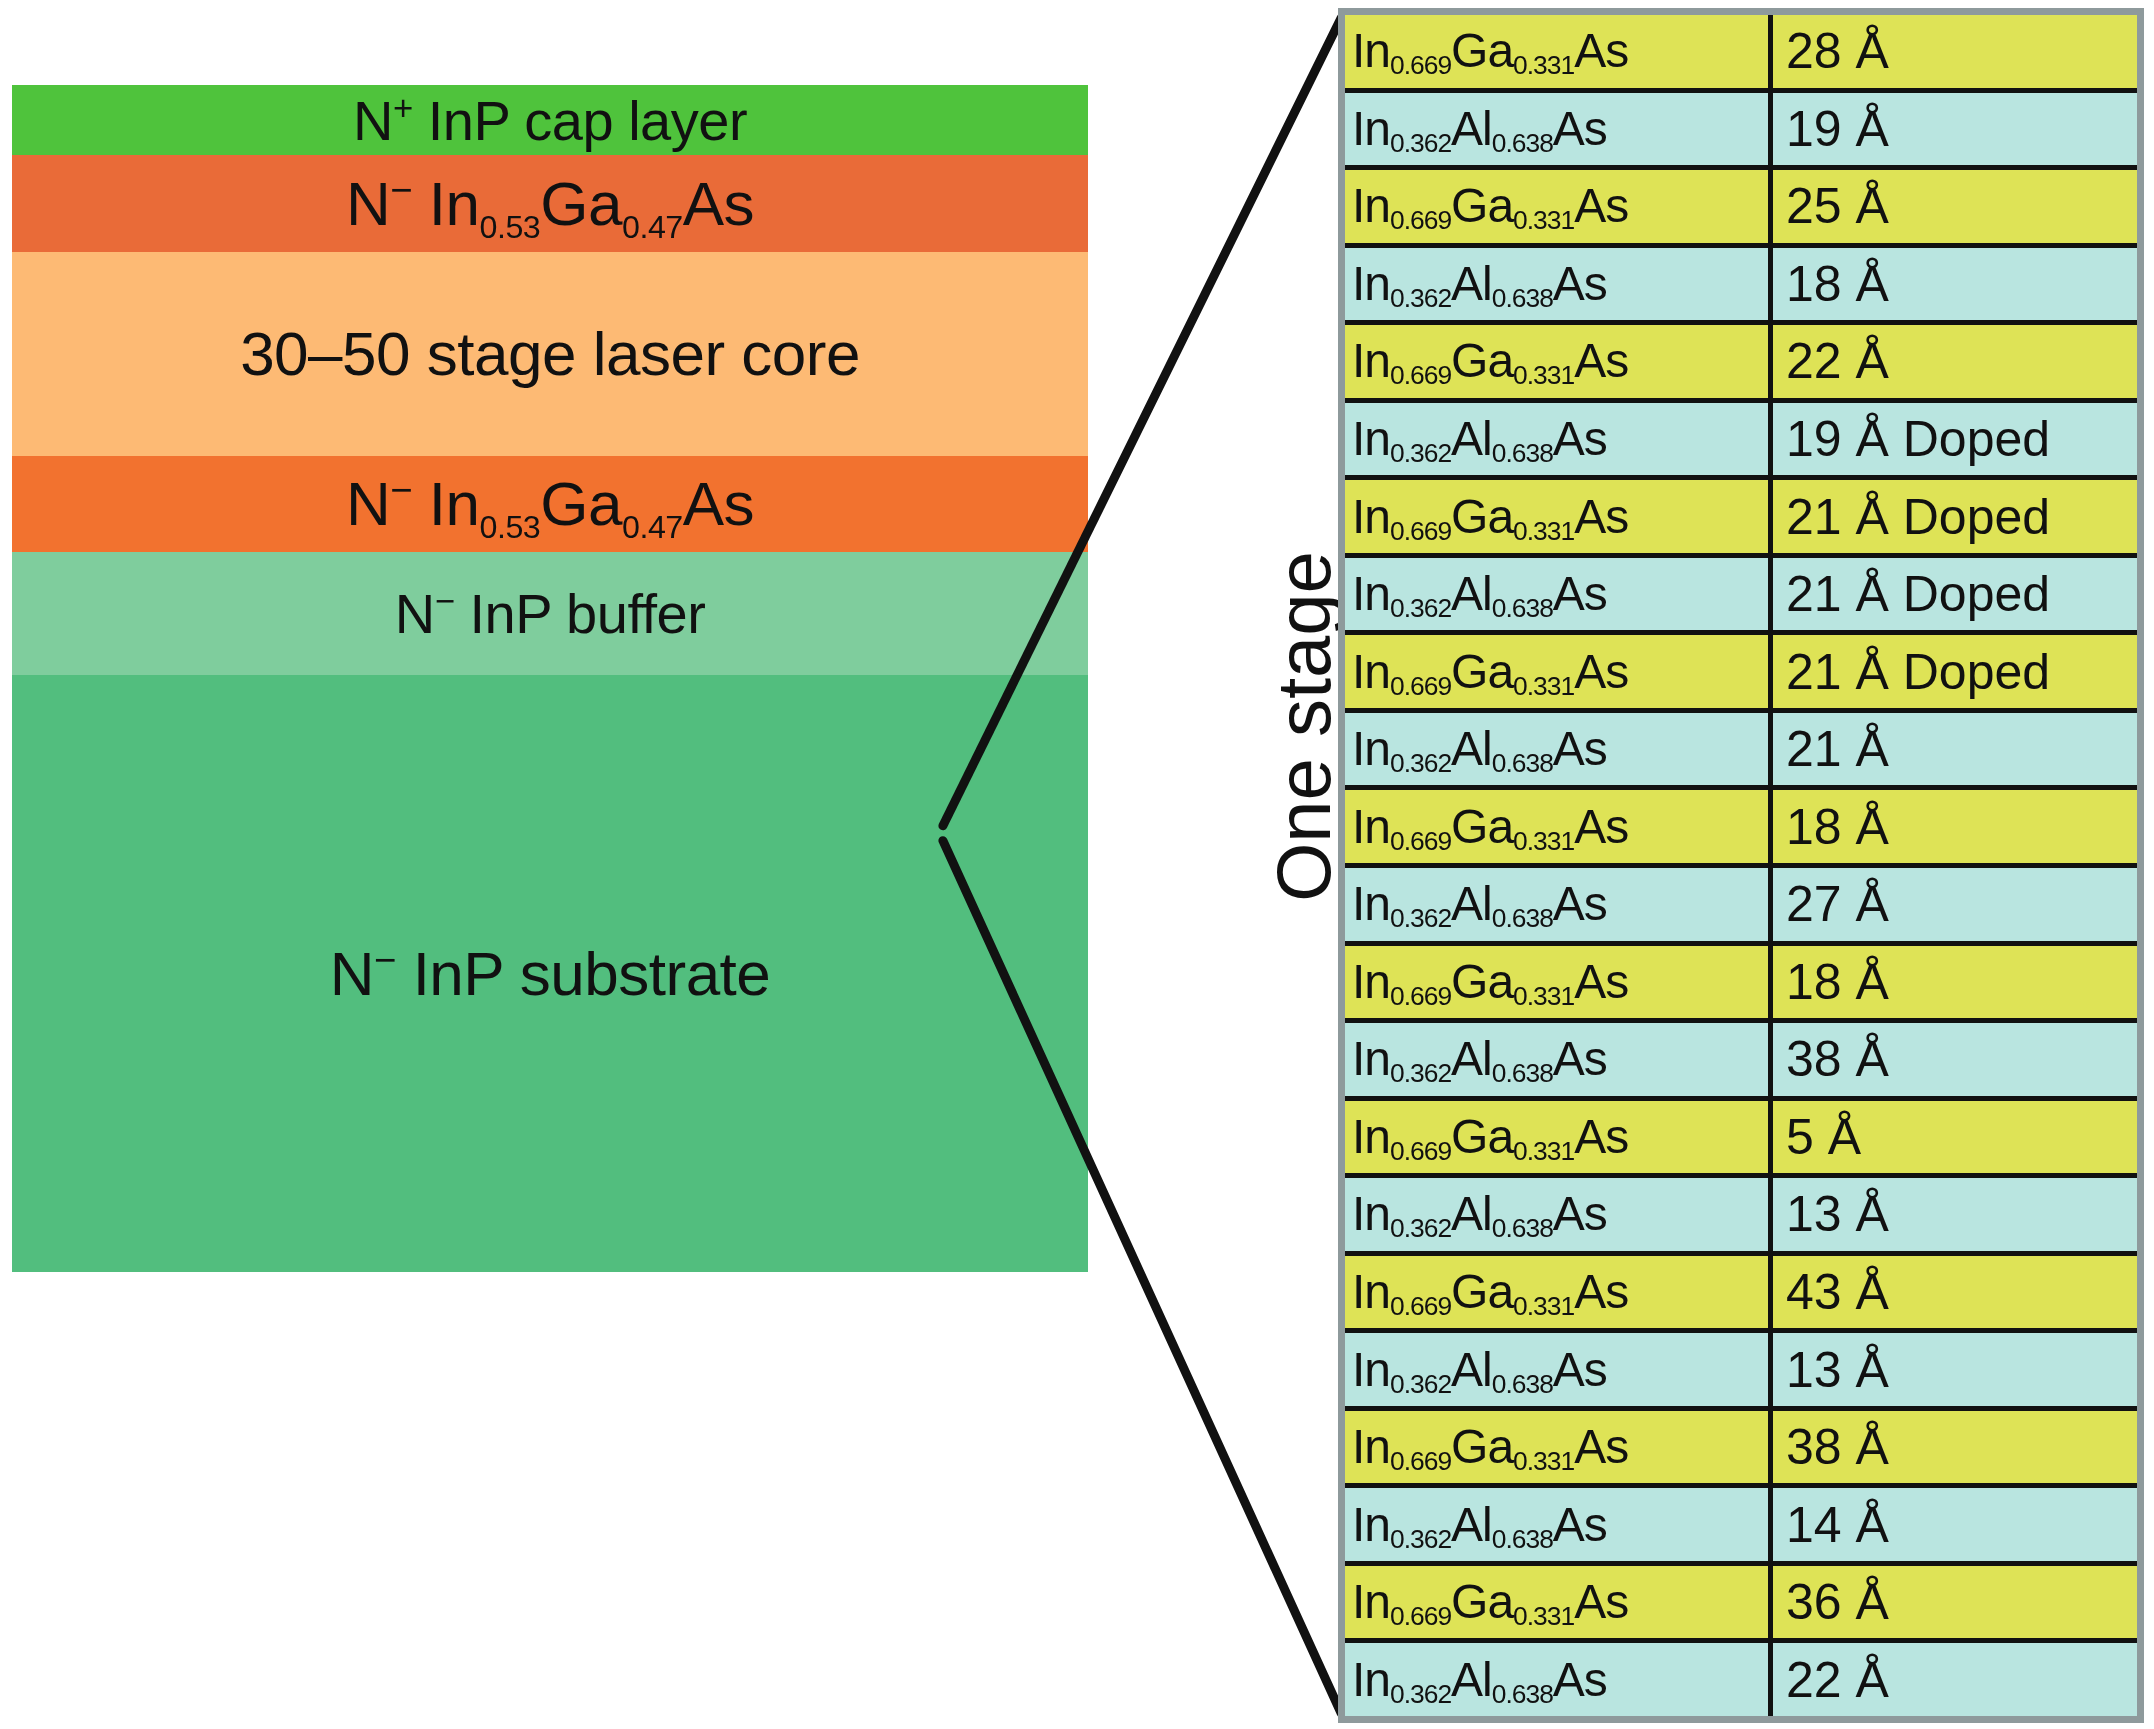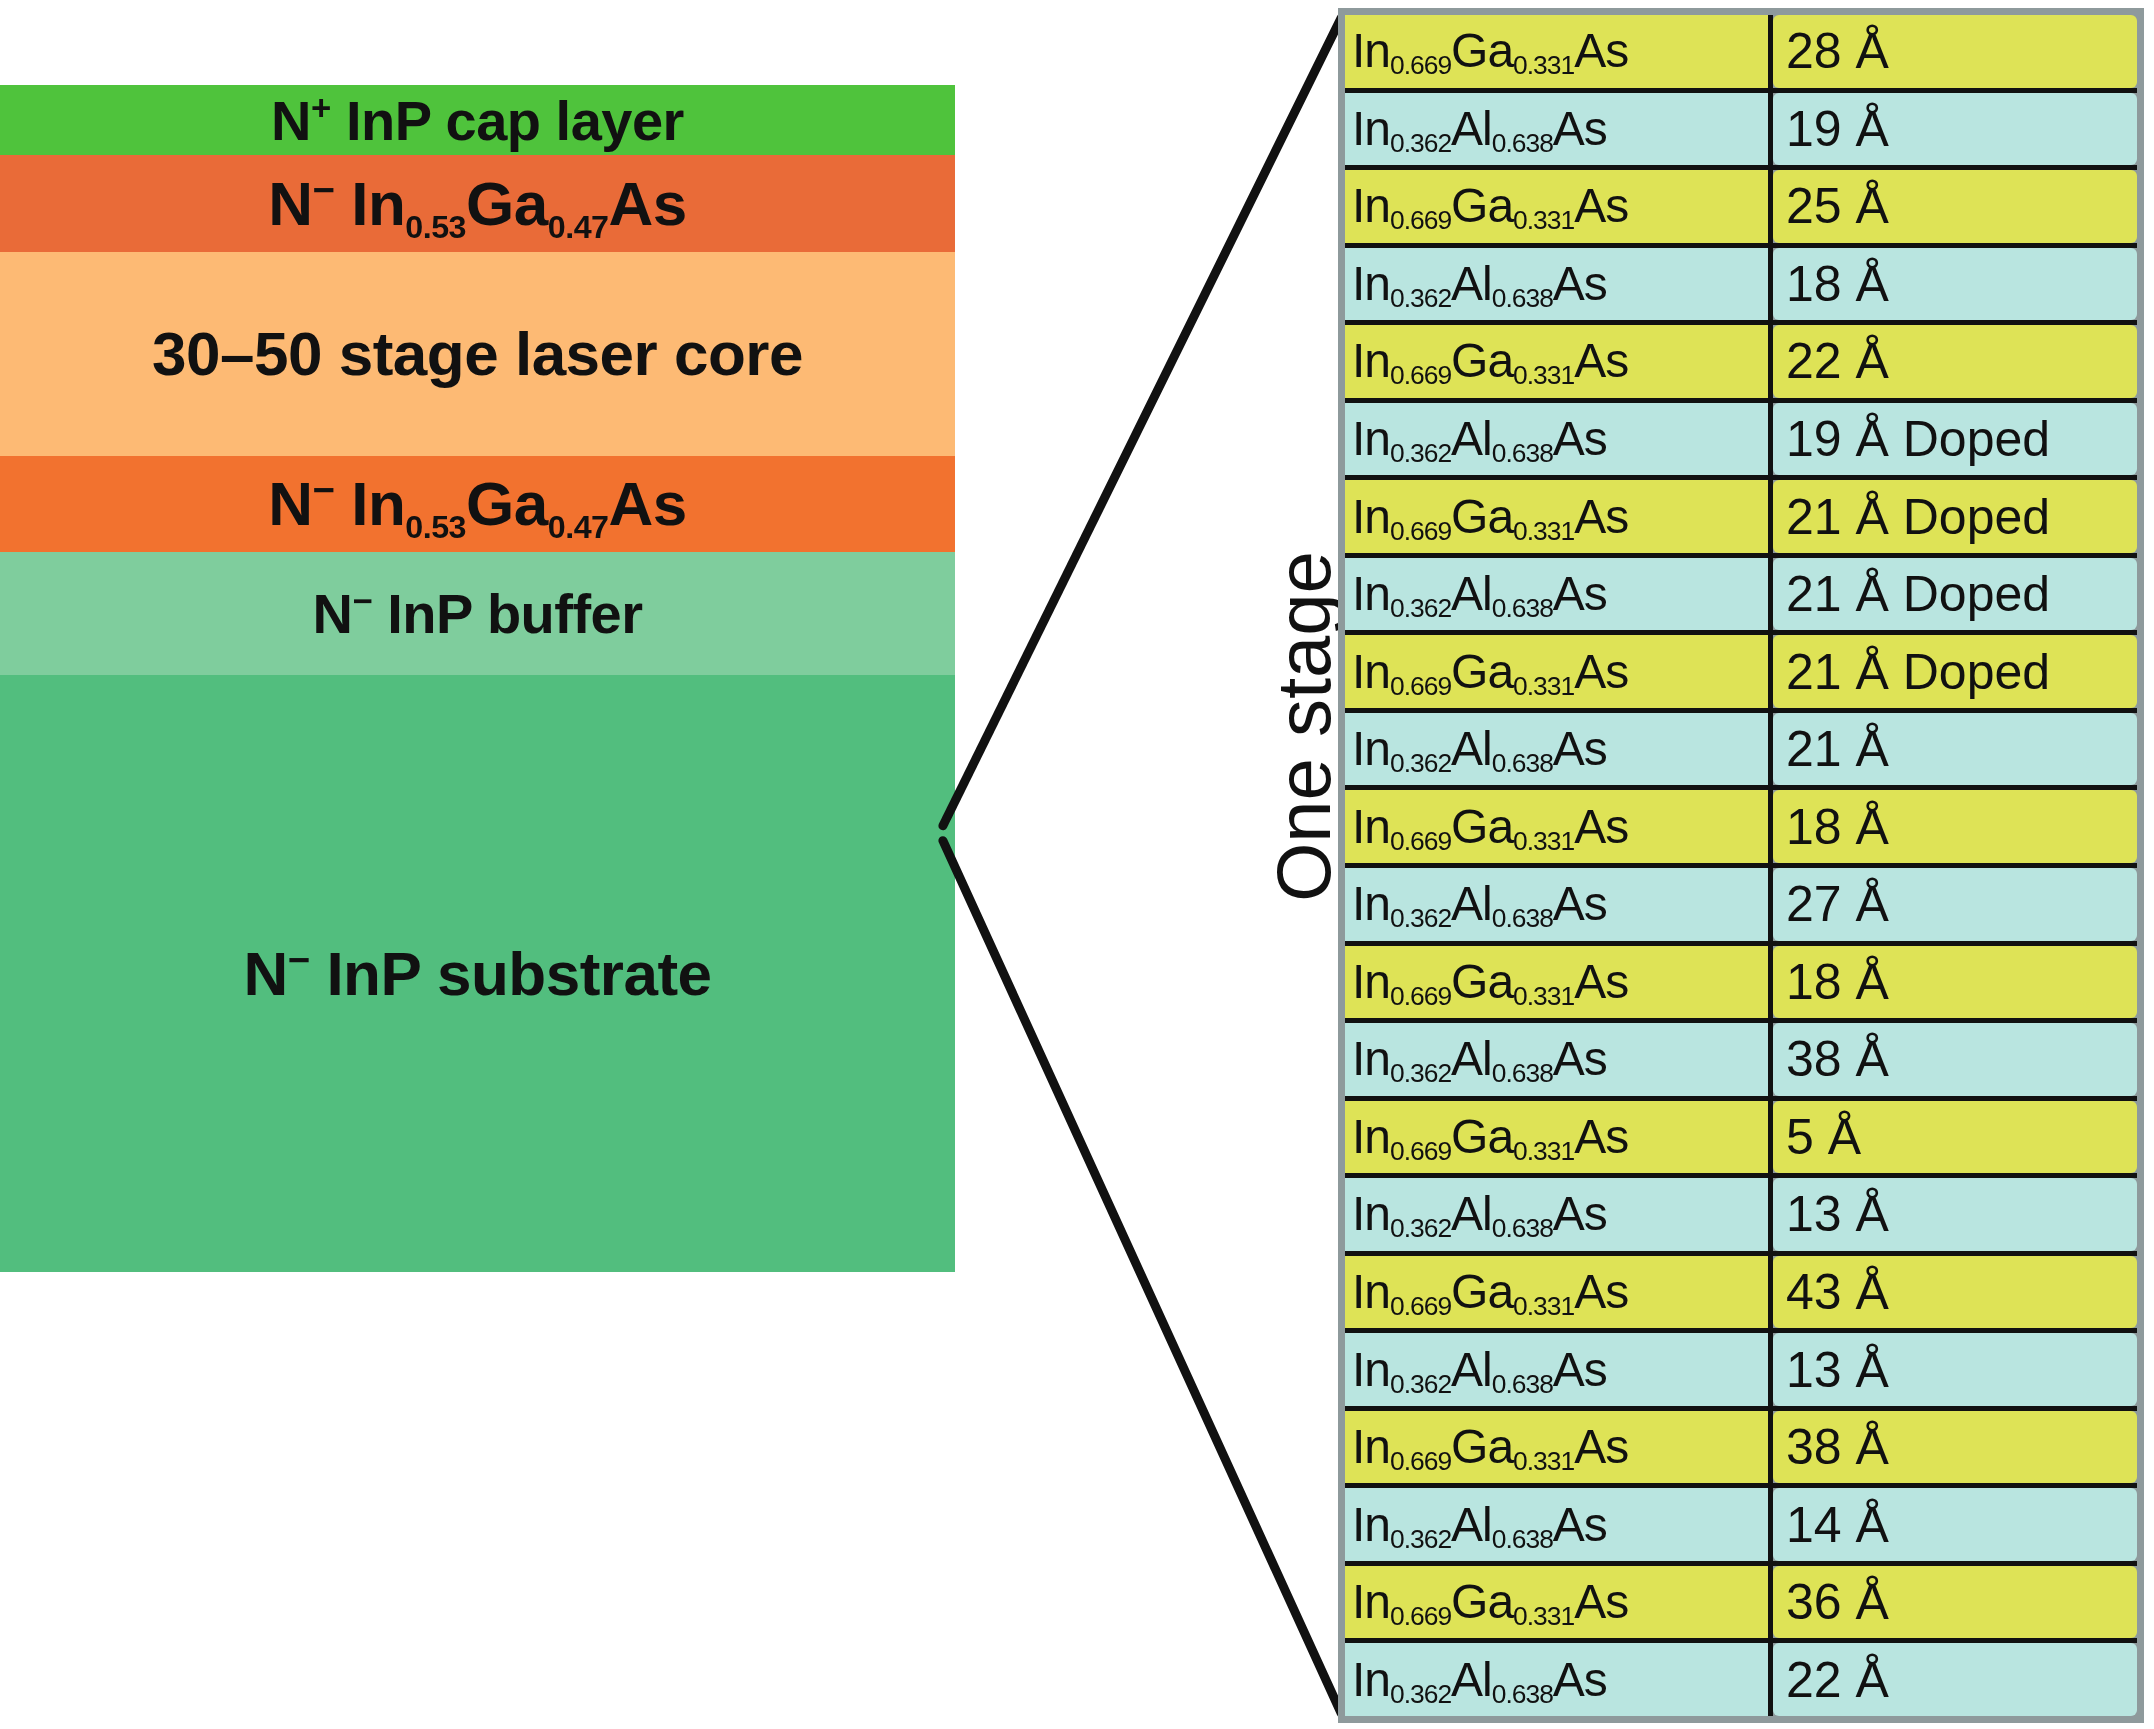--- a/index.html
+++ b/index.html
@@ -1,20 +1,20 @@
 <!DOCTYPE html>
 <html><head>
 <meta charset="utf-8">
 <style>
   html,body{margin:0;padding:0;background:#ffffff;}
   body{width:2154px;height:1729px;position:relative;overflow:hidden;
        font-family:"Liberation Sans","DejaVu Sans",sans-serif;color:#111;}
 
   
-  #epi-stack{position:absolute;left:0px;top:85px;width:955px;height:1532px;font-weight:bold;}
+  #epi-stack{position:absolute;left:12px;top:85px;width:1076px;height:1532px;}
   .epi-layer{position:relative;width:100%;display:flex;align-items:center;
              justify-content:center;box-sizing:border-box;}
   .epi-label{font-size:62px;line-height:1.02;white-space:nowrap;letter-spacing:-0.5px;}
   .epi-label.small{font-size:56px;}
   sup.chg{font-size:0.62em;vertical-align:super;line-height:0;}
   sub.sb{font-size:0.52em;vertical-align:sub;line-height:0;}
 
   
   #connector{position:absolute;left:925px;top:0px;width:438px;height:1729px;
              pointer-events:none;}
@@ -27,21 +27,21 @@
 
   
   #stage-table{position:absolute;left:1338px;top:8px;width:806px;height:1715px;
                border:7px solid #8e9a9c;box-sizing:border-box;
                background:#8e9a9c;display:flex;flex-direction:column;}
   .trow{flex:1 1 0;display:flex;min-height:0;border-bottom:5px solid #111111;
         box-sizing:border-box;}
   .trow:last-child{border-bottom:none;}
   .tcell{display:flex;align-items:center;box-sizing:border-box;overflow:visible;}
   .tcell.mat{width:428px;border-right:5px solid #111111;padding-left:7px;}
-  .tcell.thk{flex:1;padding-left:13px;position:relative;border-radius:6px;}
+  .tcell.thk{flex:1;padding-left:13px;position:relative;}
   .mtext{font-size:48px;white-space:nowrap;line-height:1;letter-spacing:-1px;}
   .mtext sub{font-size:0.55em;vertical-align:-0.28em;line-height:0;}
   .ttext{font-size:50px;white-space:nowrap;line-height:1;}
   .row-ingaas .tcell{background:#dee356;}
   .row-inalas .tcell{background:#b9e5e0;}
 </style>
 </head>
 <body>
 
 <div id="epi-stack">

